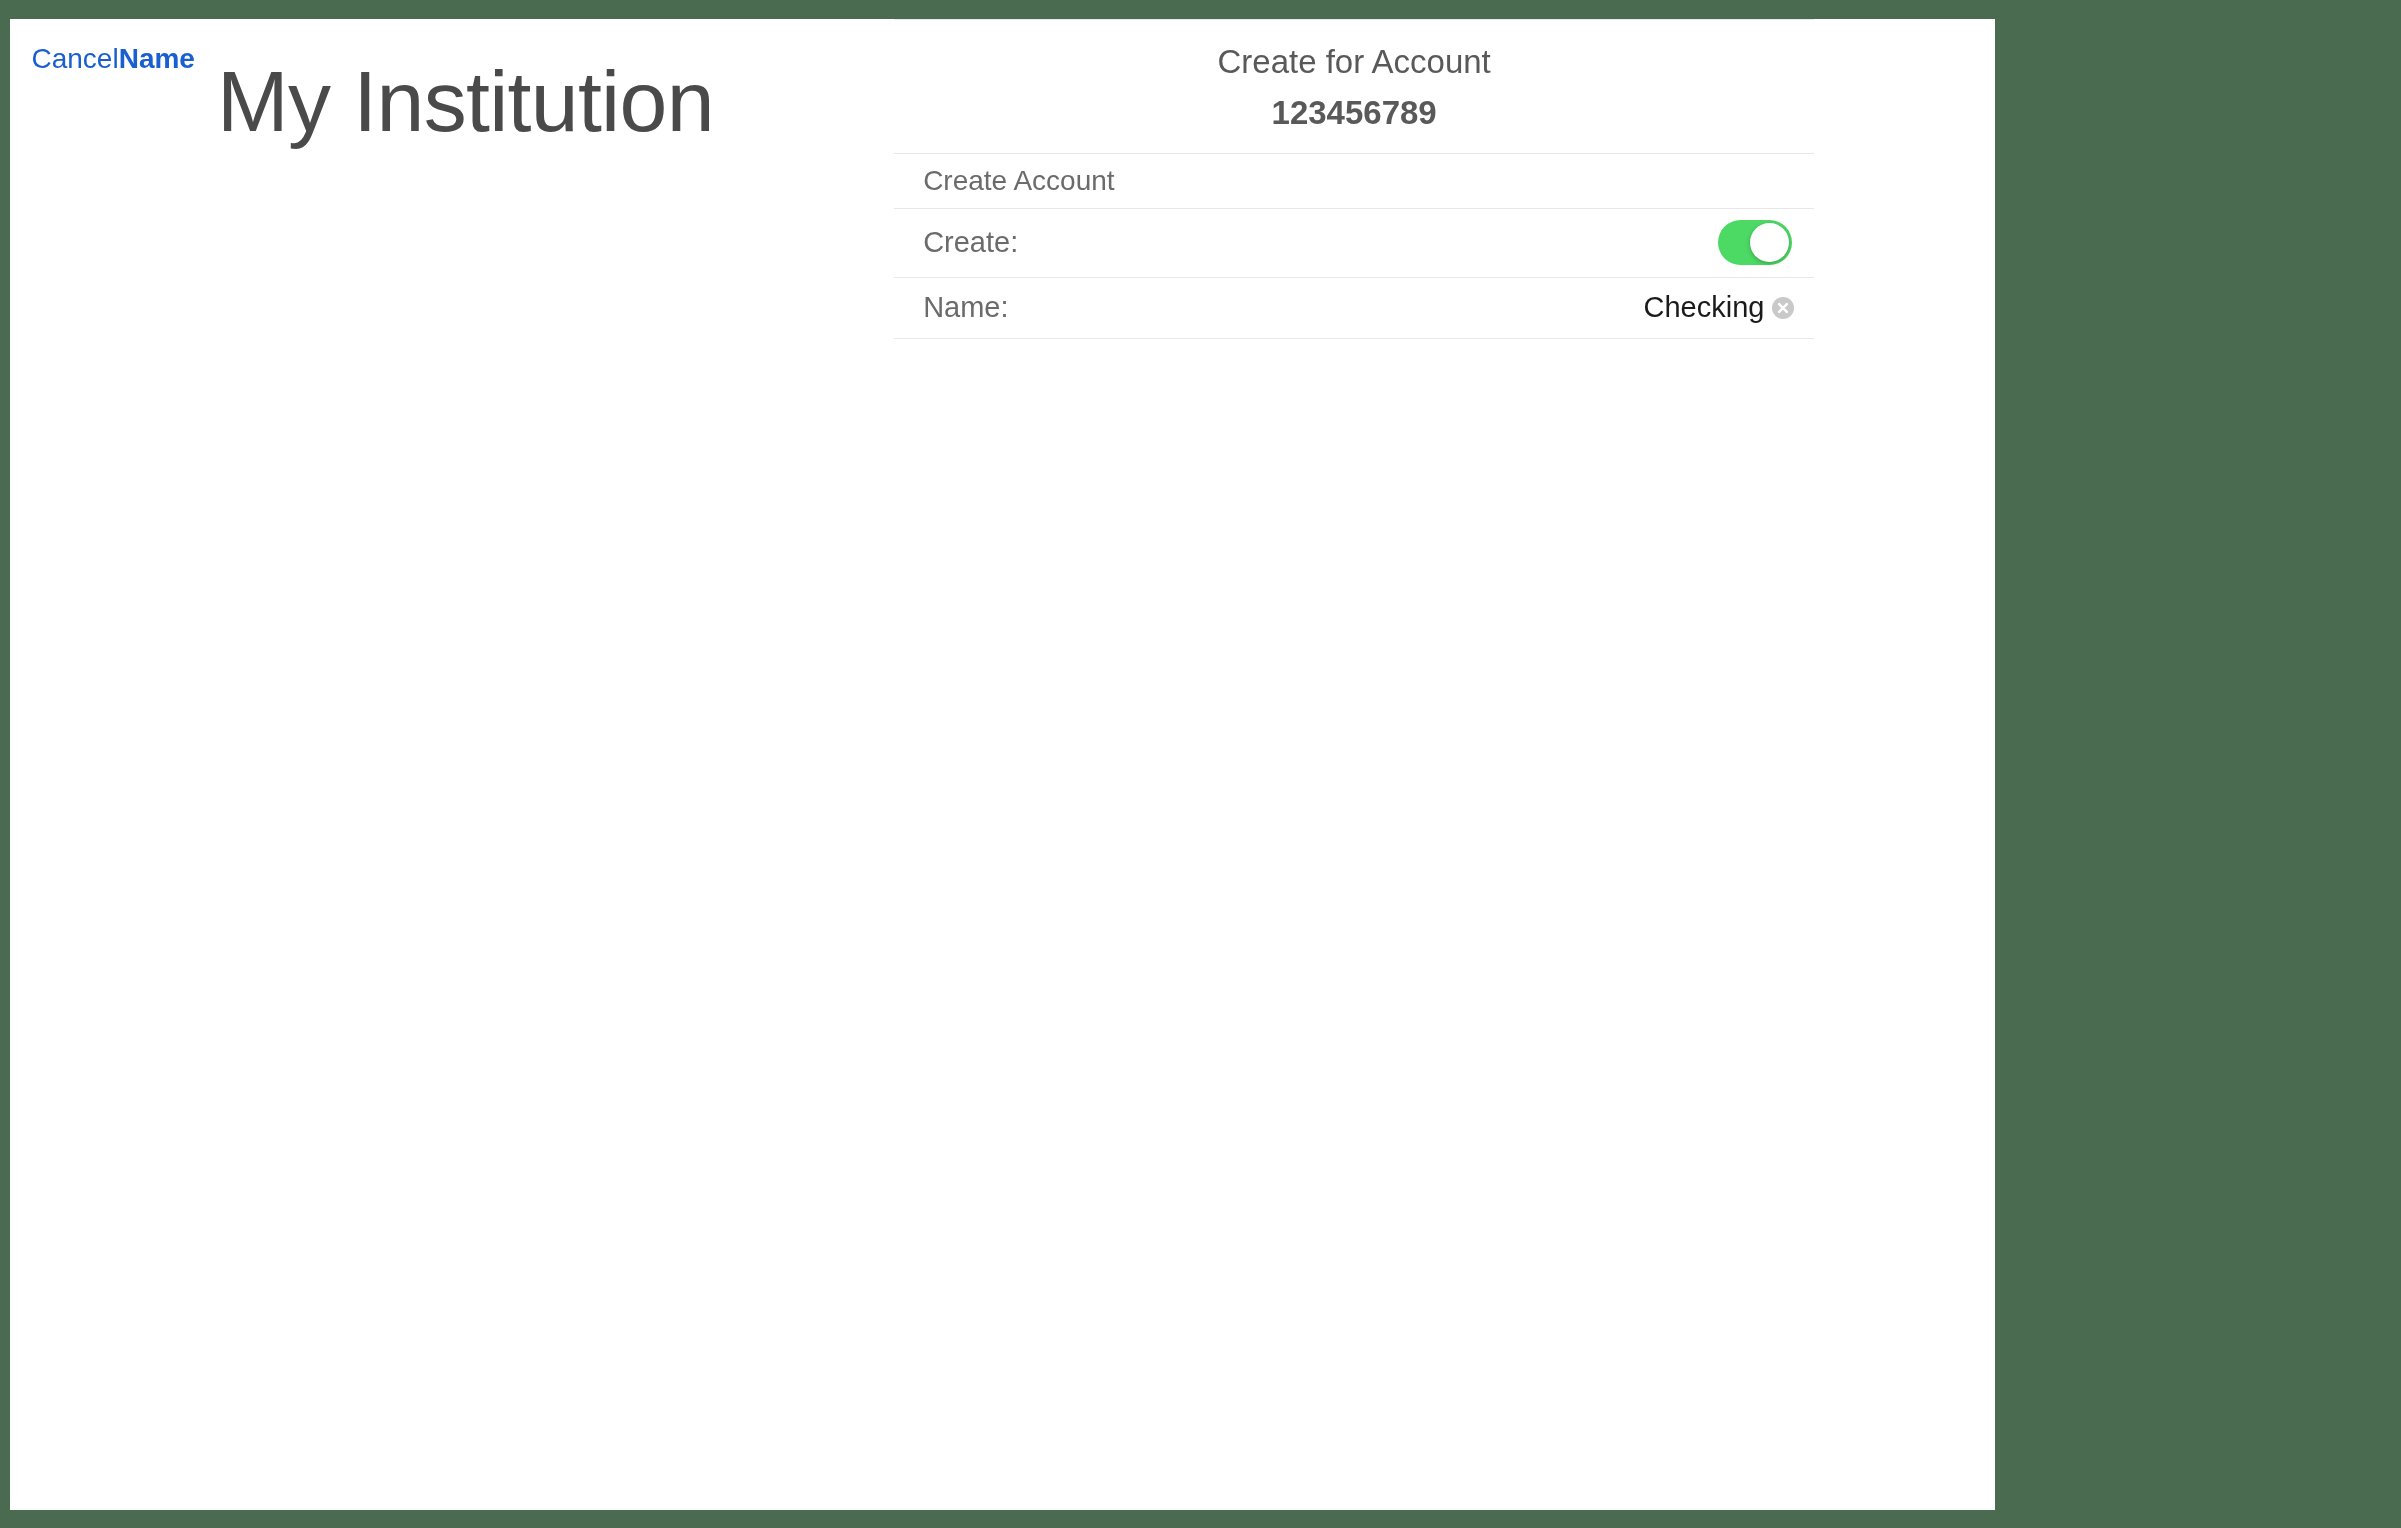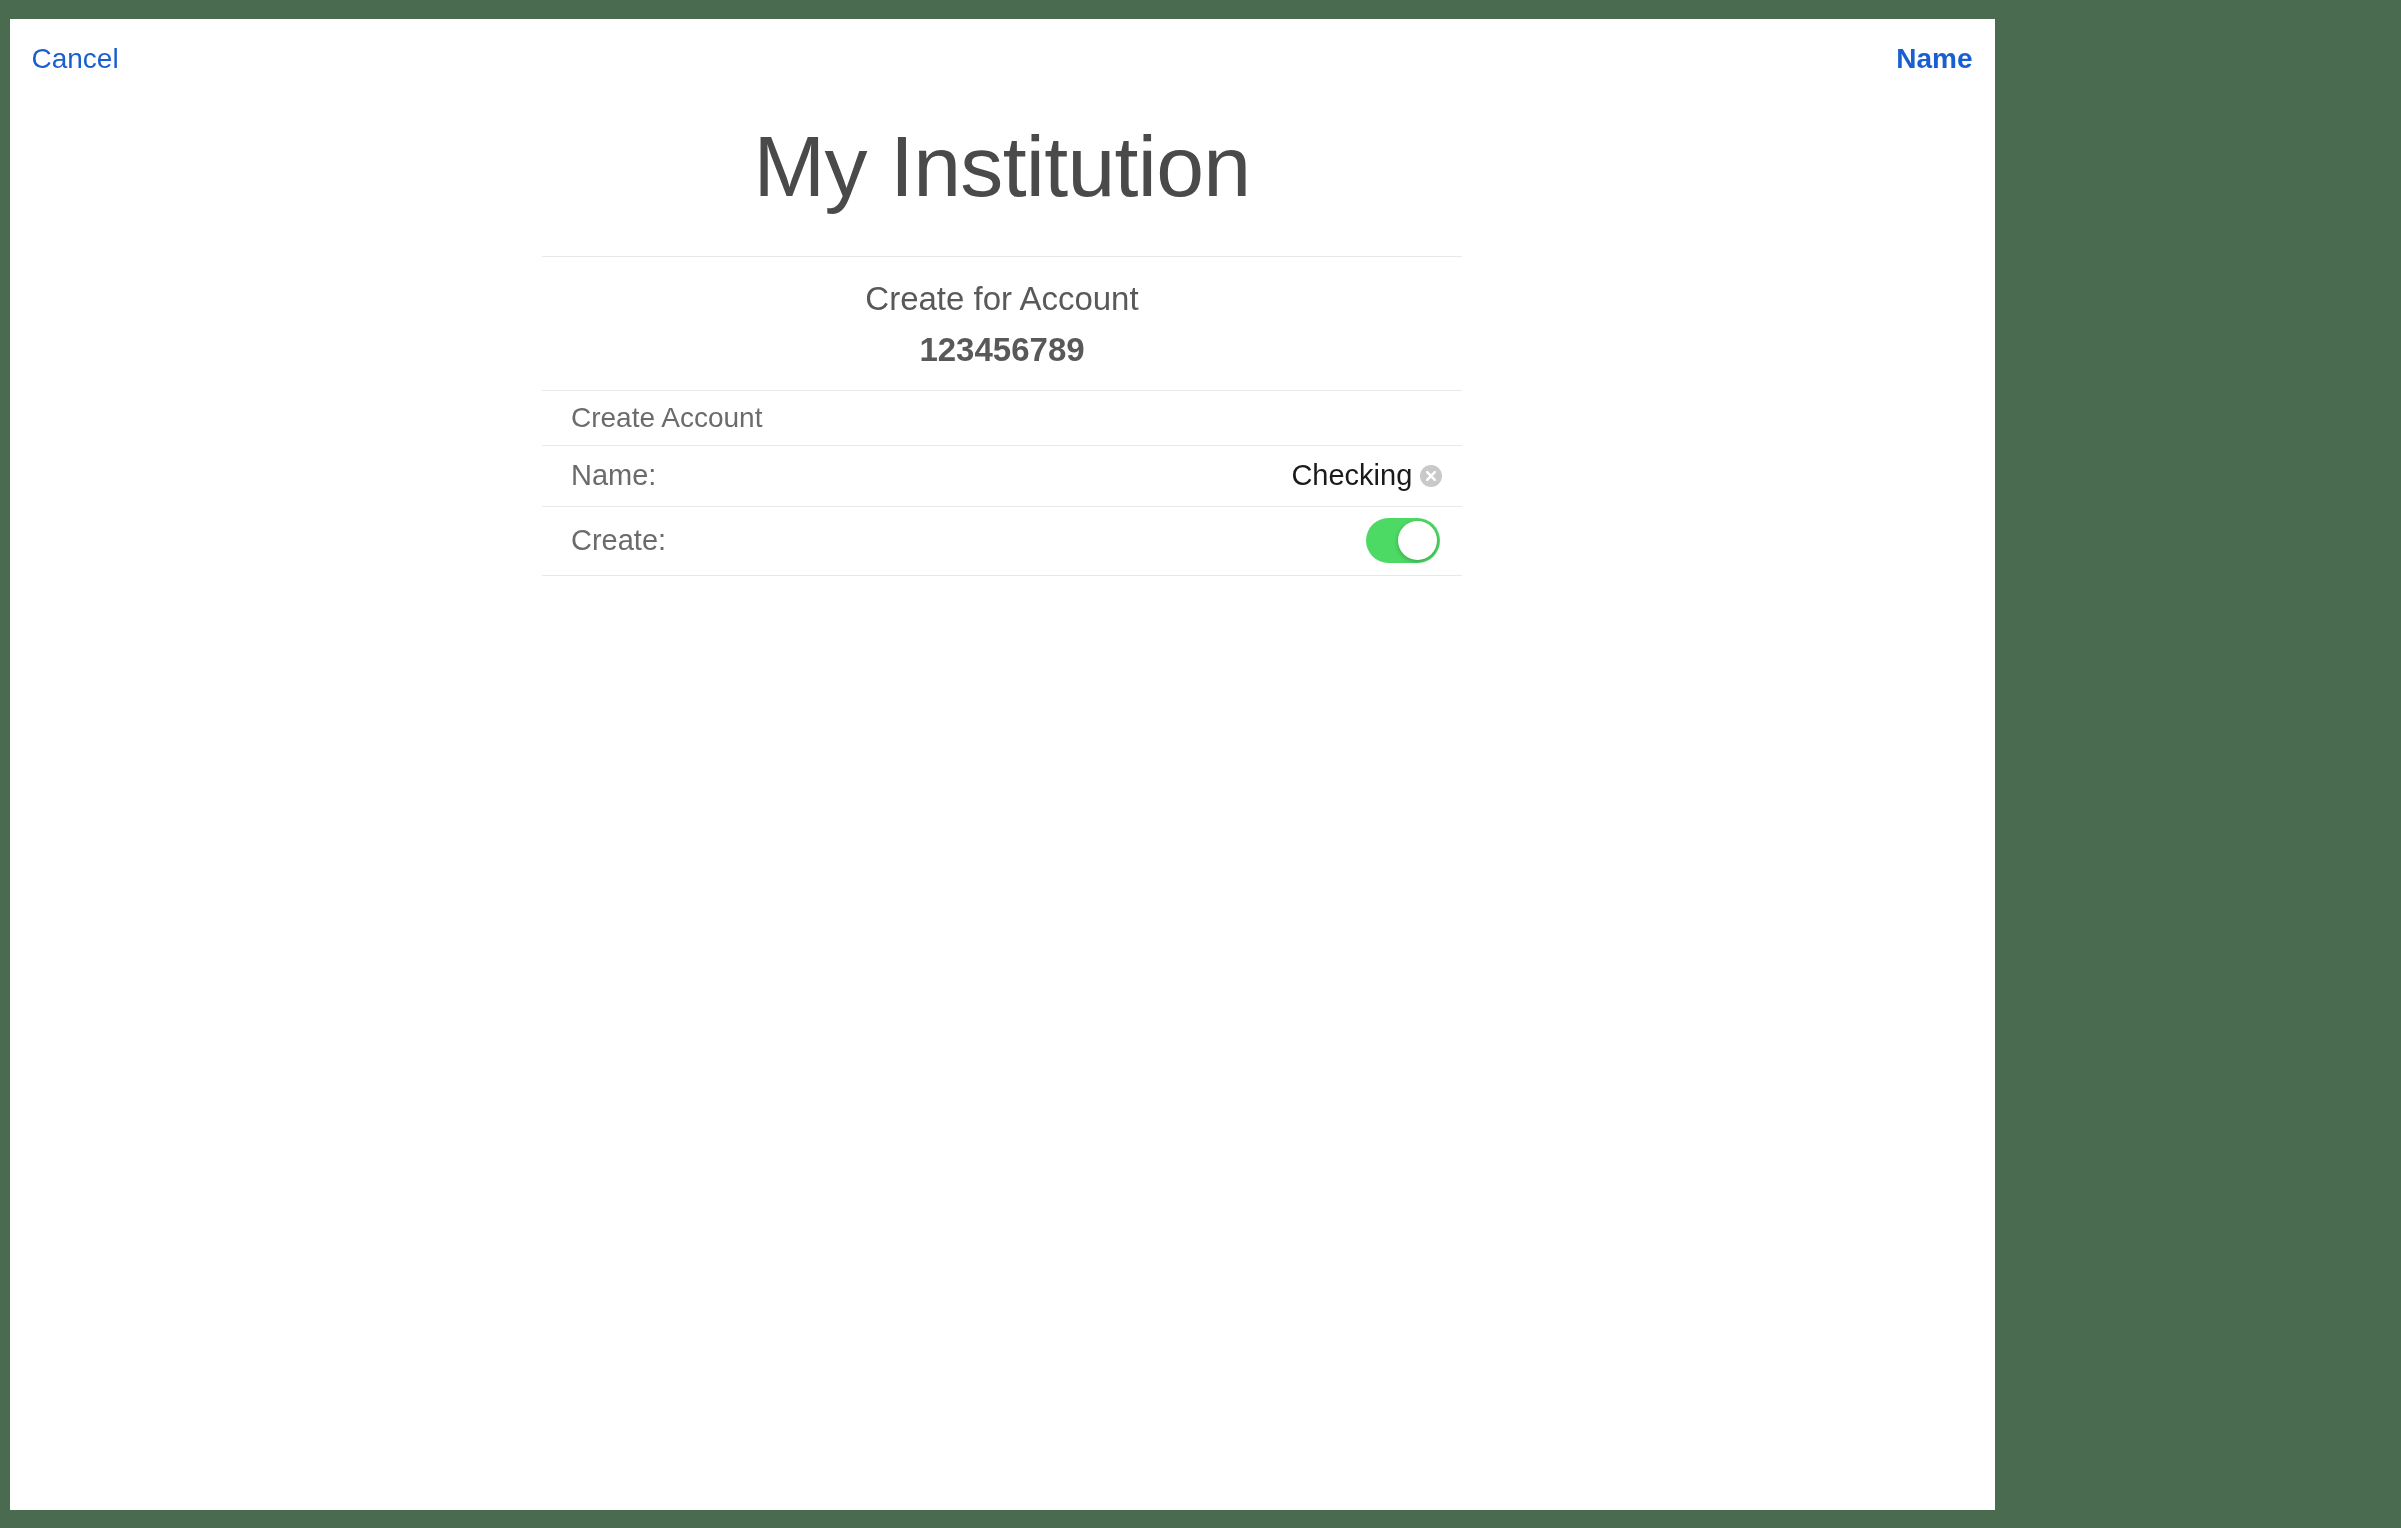--- a/index.html
+++ b/index.html
@@ -17,21 +17,21 @@
     }
 
     .modal {
       position: absolute;
       left: 9.5px;
       top: 19px;
       width: 1985px;
       height: 1491px;
       background: #ffffff;
       display: flex;
-      flex-direction: column;
+      flex-direction: row;
     }
 
     .toolbar {
       display: flex;
       justify-content: space-between;
       align-items: center;
       padding: 14.6px 22px 0 22px;
       height: 65px;
     }
 
@@ -167,37 +167,37 @@
   <h1 class="title">My Institution</h1>
 
   <div class="content">
 
     <div class="action-header">
       <div class="action-line1">Create for Account</div>
       <div class="action-line2">123456789</div>
     </div>
 
     <div class="section-label">Create Account</div>
+
+    <div class="row">
+      <span class="row-label">Create:</span>
+      <div class="toggle">
+        <div class="toggle-knob"></div>
+      </div>
+    </div>
 
     <div class="row">
       <span class="row-label">Name:</span>
       <div class="name-value-wrap">
         <input class="name-input" type="text" value="Checking" style="">
         <span class="clear-icon">
           <svg viewBox="0 0 20 20" width="22" height="22">
             <circle cx="10" cy="10" r="10" fill="#c9c9c9"></circle>
             <path d="M6.5 6.5 L13.5 13.5 M13.5 6.5 L6.5 13.5" stroke="#ffffff" stroke-width="2.2" stroke-linecap="round"></path>
           </svg>
         </span>
       </div>
     </div>
 
-    <div class="row">
-      <span class="row-label">Create:</span>
-      <div class="toggle">
-        <div class="toggle-knob"></div>
-      </div>
-    </div>
-
   </div>
 
 </div>
 
 
 </body></html>

